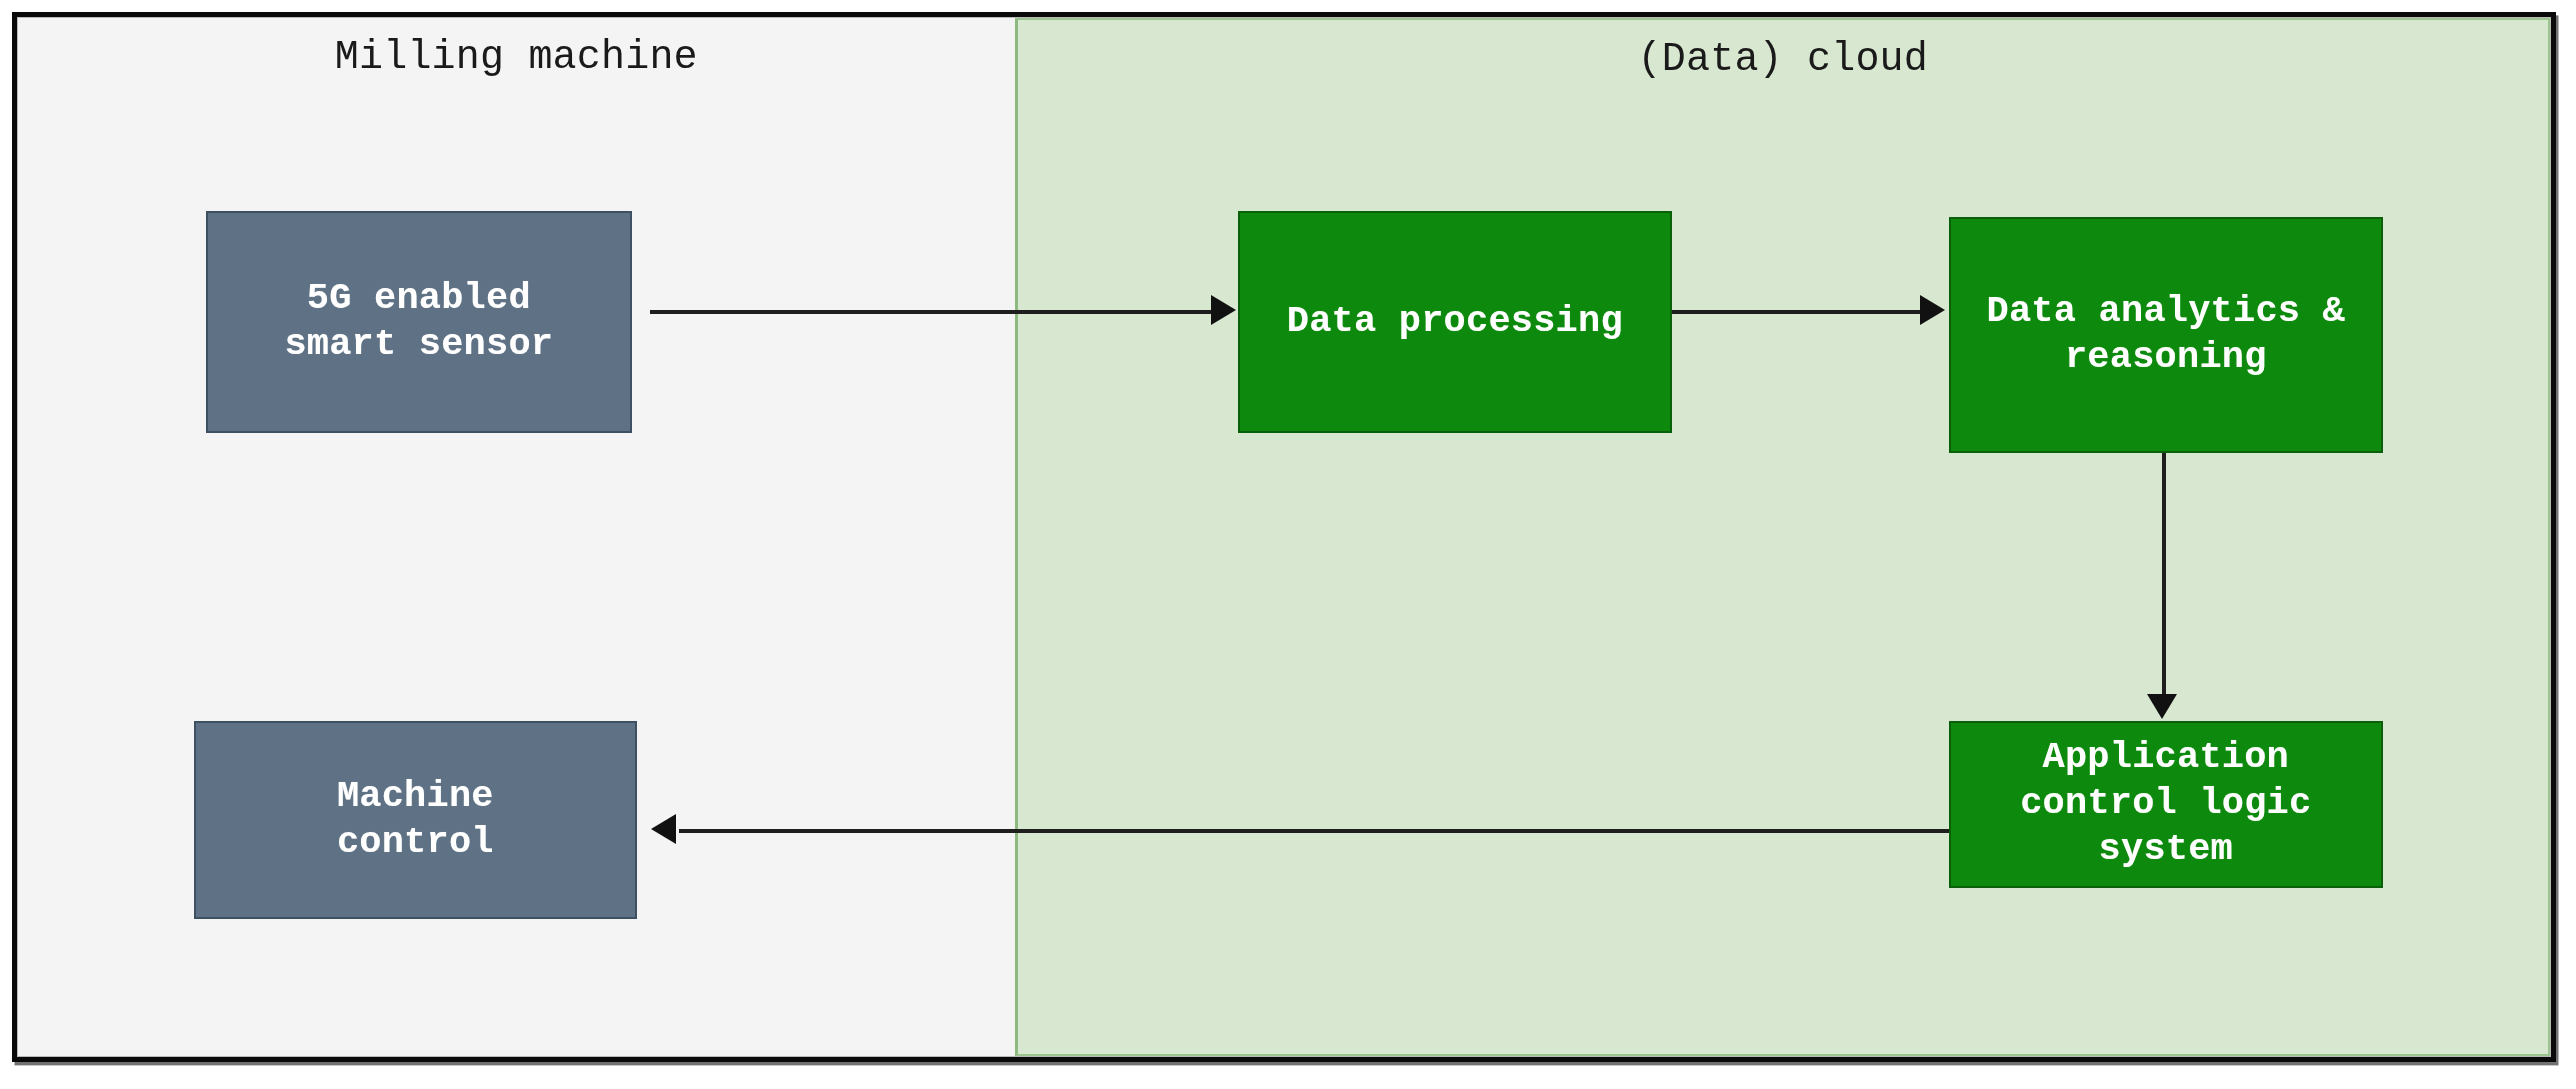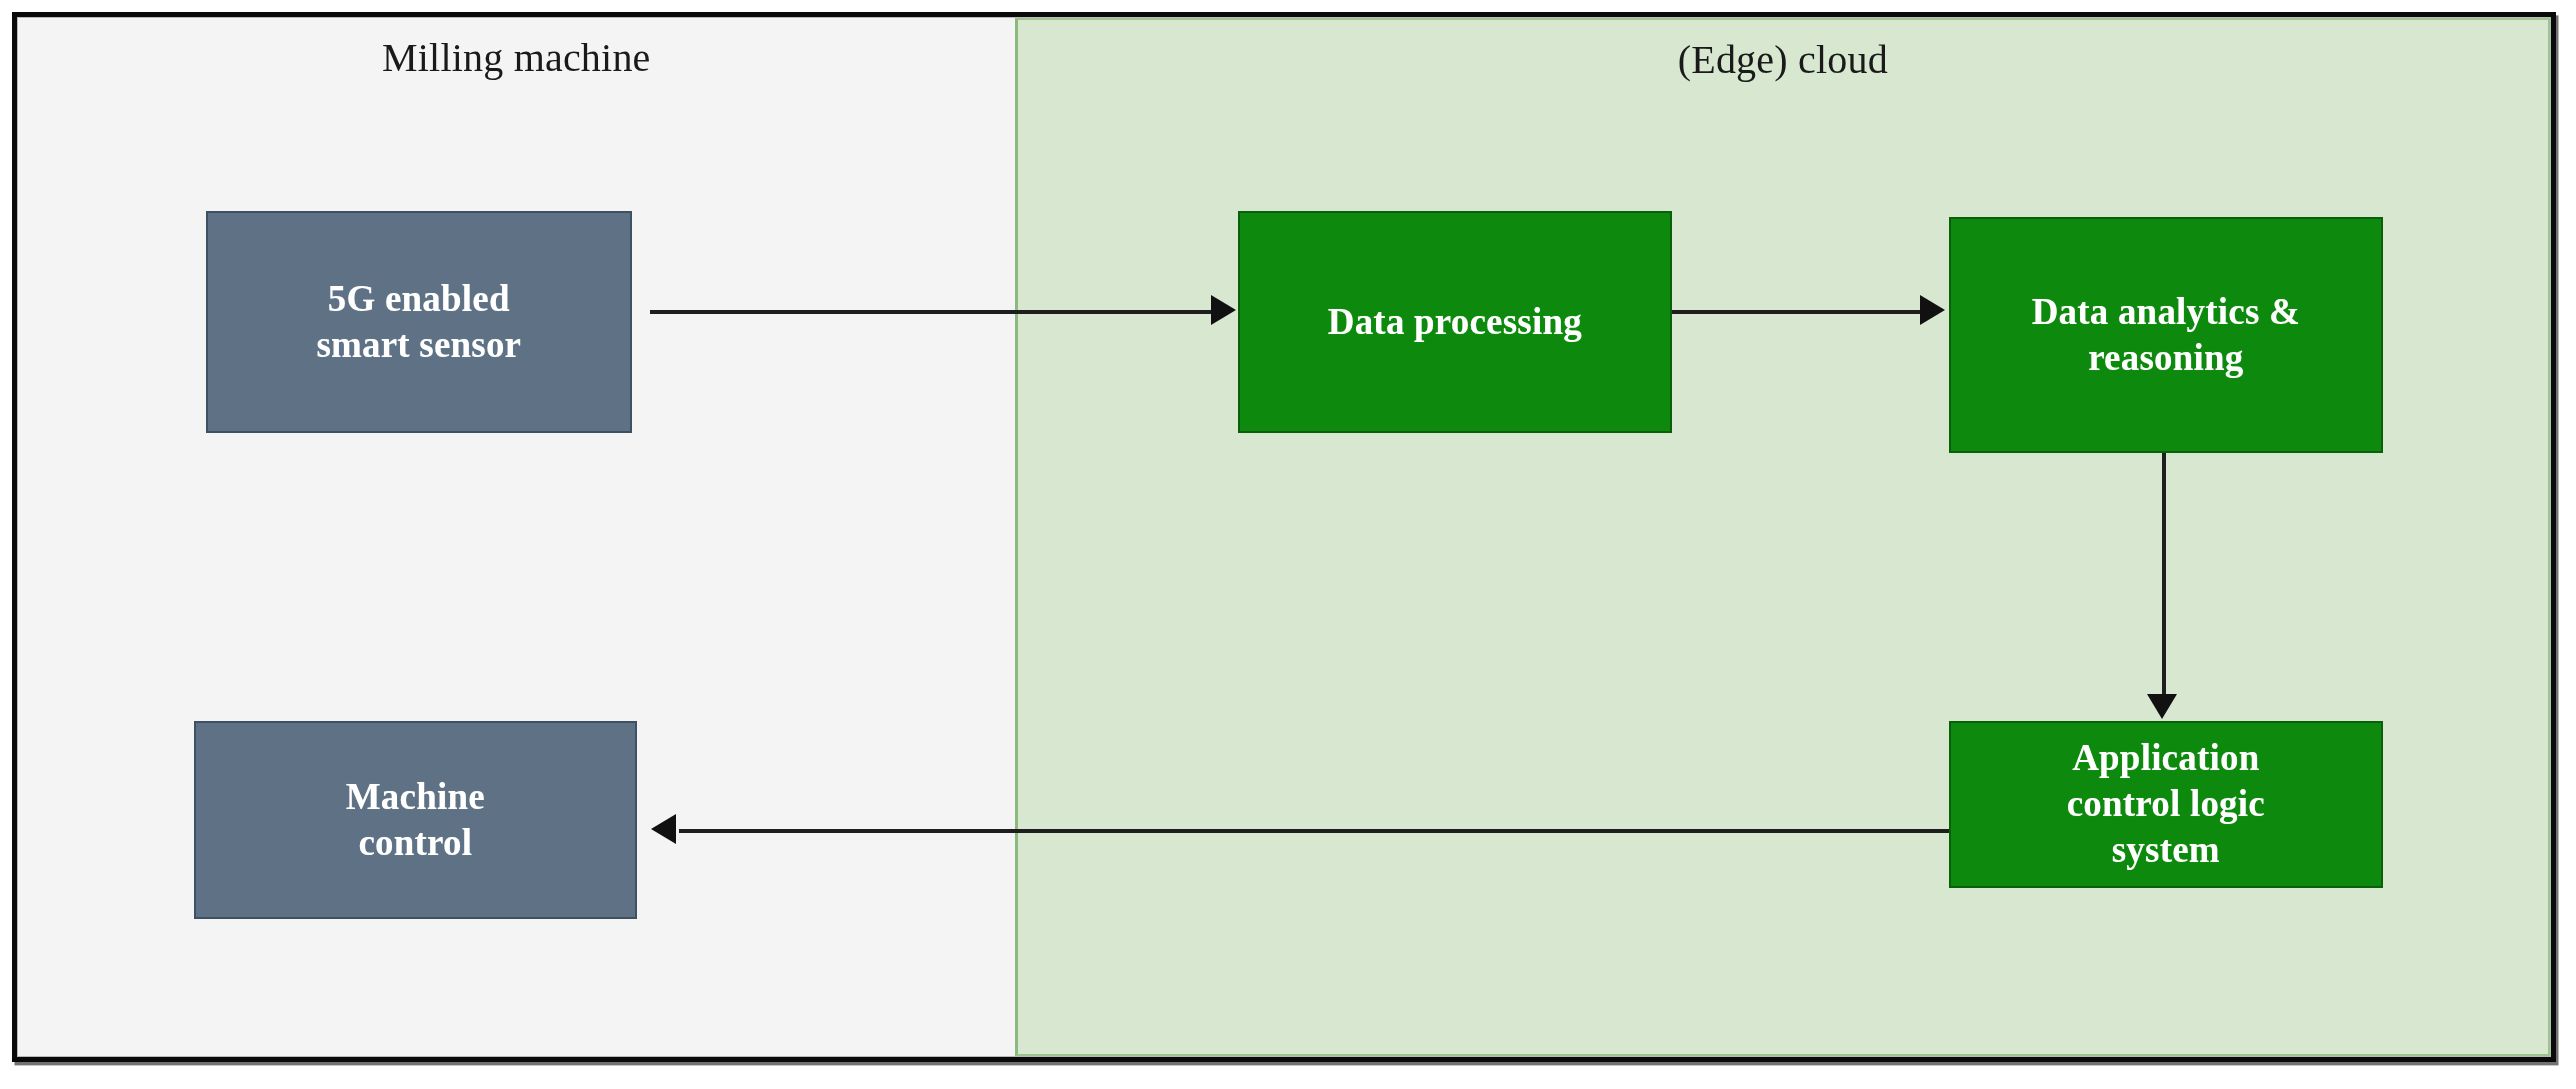--- a/index.html
+++ b/index.html
@@ -11,20 +11,21 @@
     box-sizing:border-box;
     border:5.9px solid #0a0a0a;
     background:#ffffff;
     box-shadow:2.5px 3.4px 0 0 rgba(0,0,0,0.55);
   }
   #inner{
     position:absolute; left:0; top:0; right:0; bottom:0;
     border:1.7px solid #b9b9b9;
     background:#404040;
     overflow:hidden;
+    font-family:Liberation Mono, monospace;
   }
 
   
   .panel{position:absolute; top:0; bottom:0;}
   #panel-machine{
     left:0; width:997px;
     background:#f4f4f4;
   }
   #panel-cloud{
     left:997px; right:0;
@@ -134,21 +135,21 @@
 <body>
 
 <div id="figure">
   <div id="inner">
 
     <div class="panel" id="panel-machine">
       <div class="panel-title">Milling machine</div>
     </div>
 
     <div class="panel" id="panel-cloud">
-      <div class="panel-title">(Edge) cloud</div>
+      <div class="panel-title">(Data) cloud</div>
     </div>
 
     <div class="conn hline" id="edge-sensor-dataproc"></div>
     <div class="arrow-right" id="edge-sensor-dataproc-head"></div>
 
     <div class="conn hline" id="edge-dataproc-analytics"></div>
     <div class="arrow-right" id="edge-dataproc-analytics-head"></div>
 
     <div class="conn vline" id="edge-analytics-applogic"></div>
     <div class="arrow-down" id="edge-analytics-applogic-head"></div>

